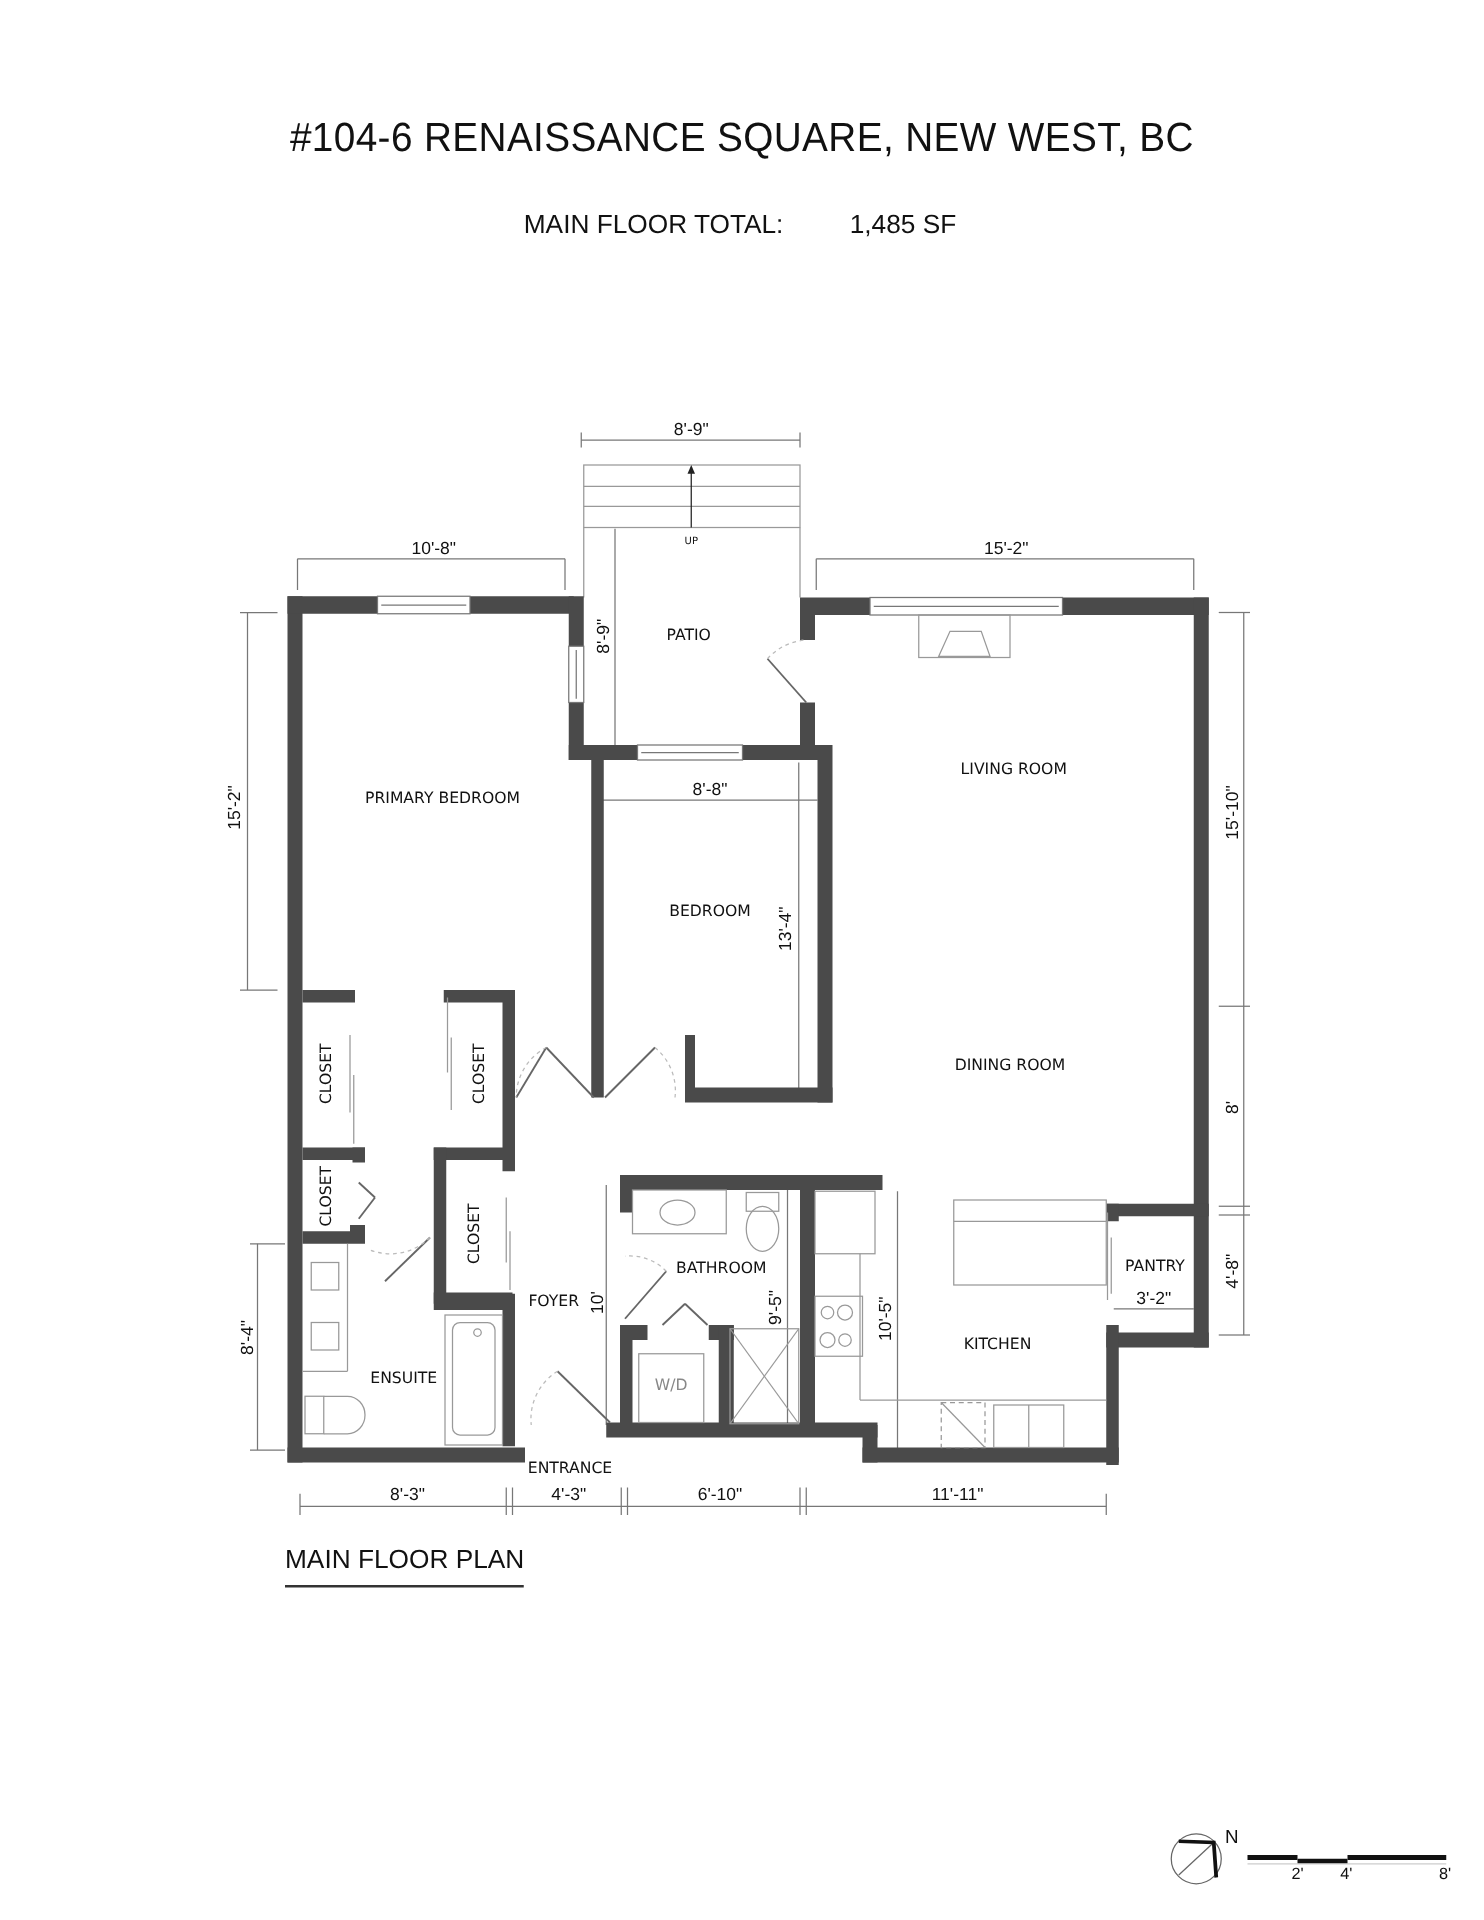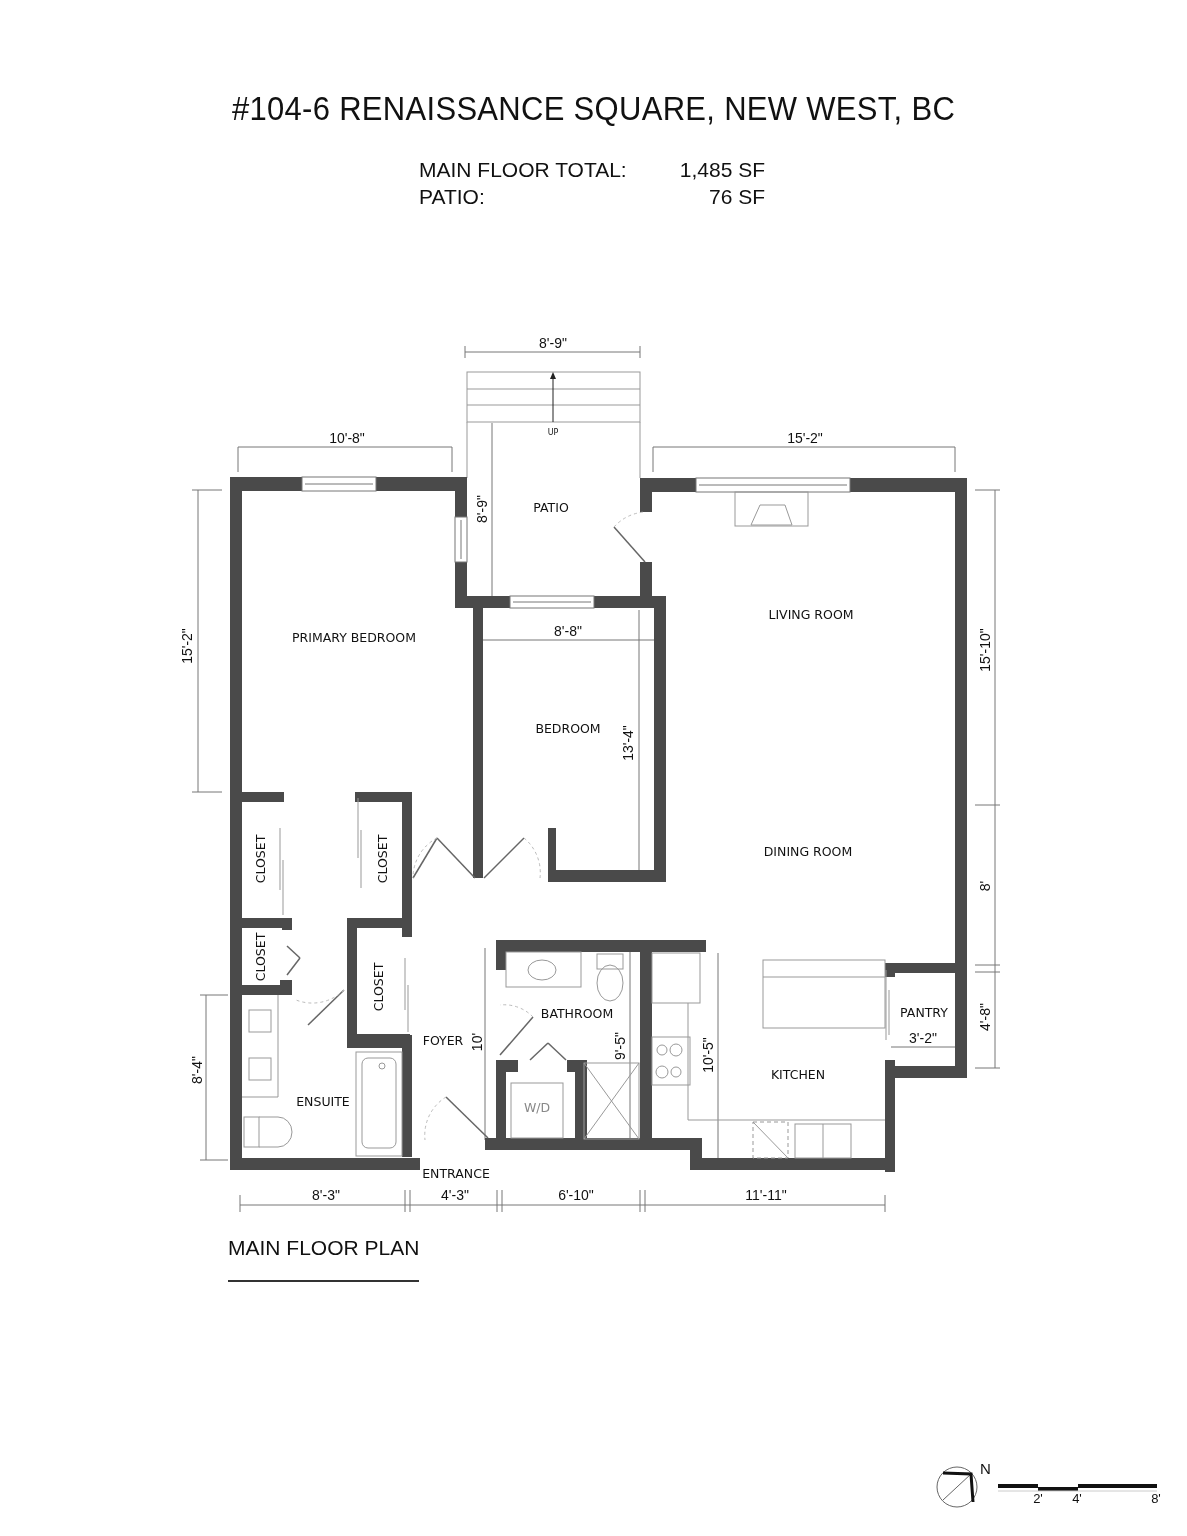--- a/index.html
+++ b/index.html
@@ -1,38 +1,34 @@
 <!DOCTYPE html>
 <html><head>
 <meta charset="utf-8">
 <style>
   html, body { margin: 0; padding: 0; background: #ffffff; }
   body { width: 1187px; height: 1536px; position: relative; overflow: hidden; font-family: "Liberation Sans", sans-serif; color: #111; }
   .title { position: absolute; left: 0; width: 1187px; top: 92px; text-align: center; font-size: 31px; font-weight: normal; letter-spacing: 0.3px; transform: scaleY(1.05); }
-  .area-block { position: absolute; left: 419px; top: 156px; font-size: 21px; line-height: 27px; }
+  .area-block { position: absolute; left: 419px; top: 166px; font-size: 21px; line-height: 27px; }
   .area-row { display: flex; width: 346px; justify-content: space-between; }
-  .plan-label { position: absolute; left: 228px; top: 1236px; font-size: 21px; border-bottom: 2px solid #333; padding-bottom: 20px; }
+  .plan-label { position: absolute; left: 228px; top: 1236px; font-size: 21px; border-bottom: 2px solid #333; padding-bottom: 8px; }
   svg.plan { position: absolute; left: 0; top: 0; }
   .room-label { font-family: "DejaVu Sans", sans-serif; font-size: 12.5px; fill: #111; }
   .dim-label { font-family: "Liberation Sans", sans-serif; font-size: 14px; fill: #111; }
   .scale-label { font-family: "Liberation Sans", sans-serif; font-size: 13px; fill: #111; }
 </style>
 </head>
 <body>
 
 <div class="title">#104-6 RENAISSANCE SQUARE, NEW WEST, BC</div>
 
 <div class="area-block">
   <div class="area-row">
     <span>MAIN FLOOR TOTAL:</span>
     <span>1,485 SF</span>
-  </div>
-  <div class="area-row">
-    <span>PATIO:</span>
-    <span>76 SF</span>
   </div>
 </div>
 
 <svg class="plan" width="1187" height="1536" viewBox="0 0 1187 1536">
 
   <g stroke="#777" stroke-width="1" fill="none">
 
     <line x1="465" y1="352" x2="640" y2="352"></line>
     <line x1="465" y1="346" x2="465" y2="358"></line>
       <line x1="640" y1="346" x2="640" y2="358"></line>

